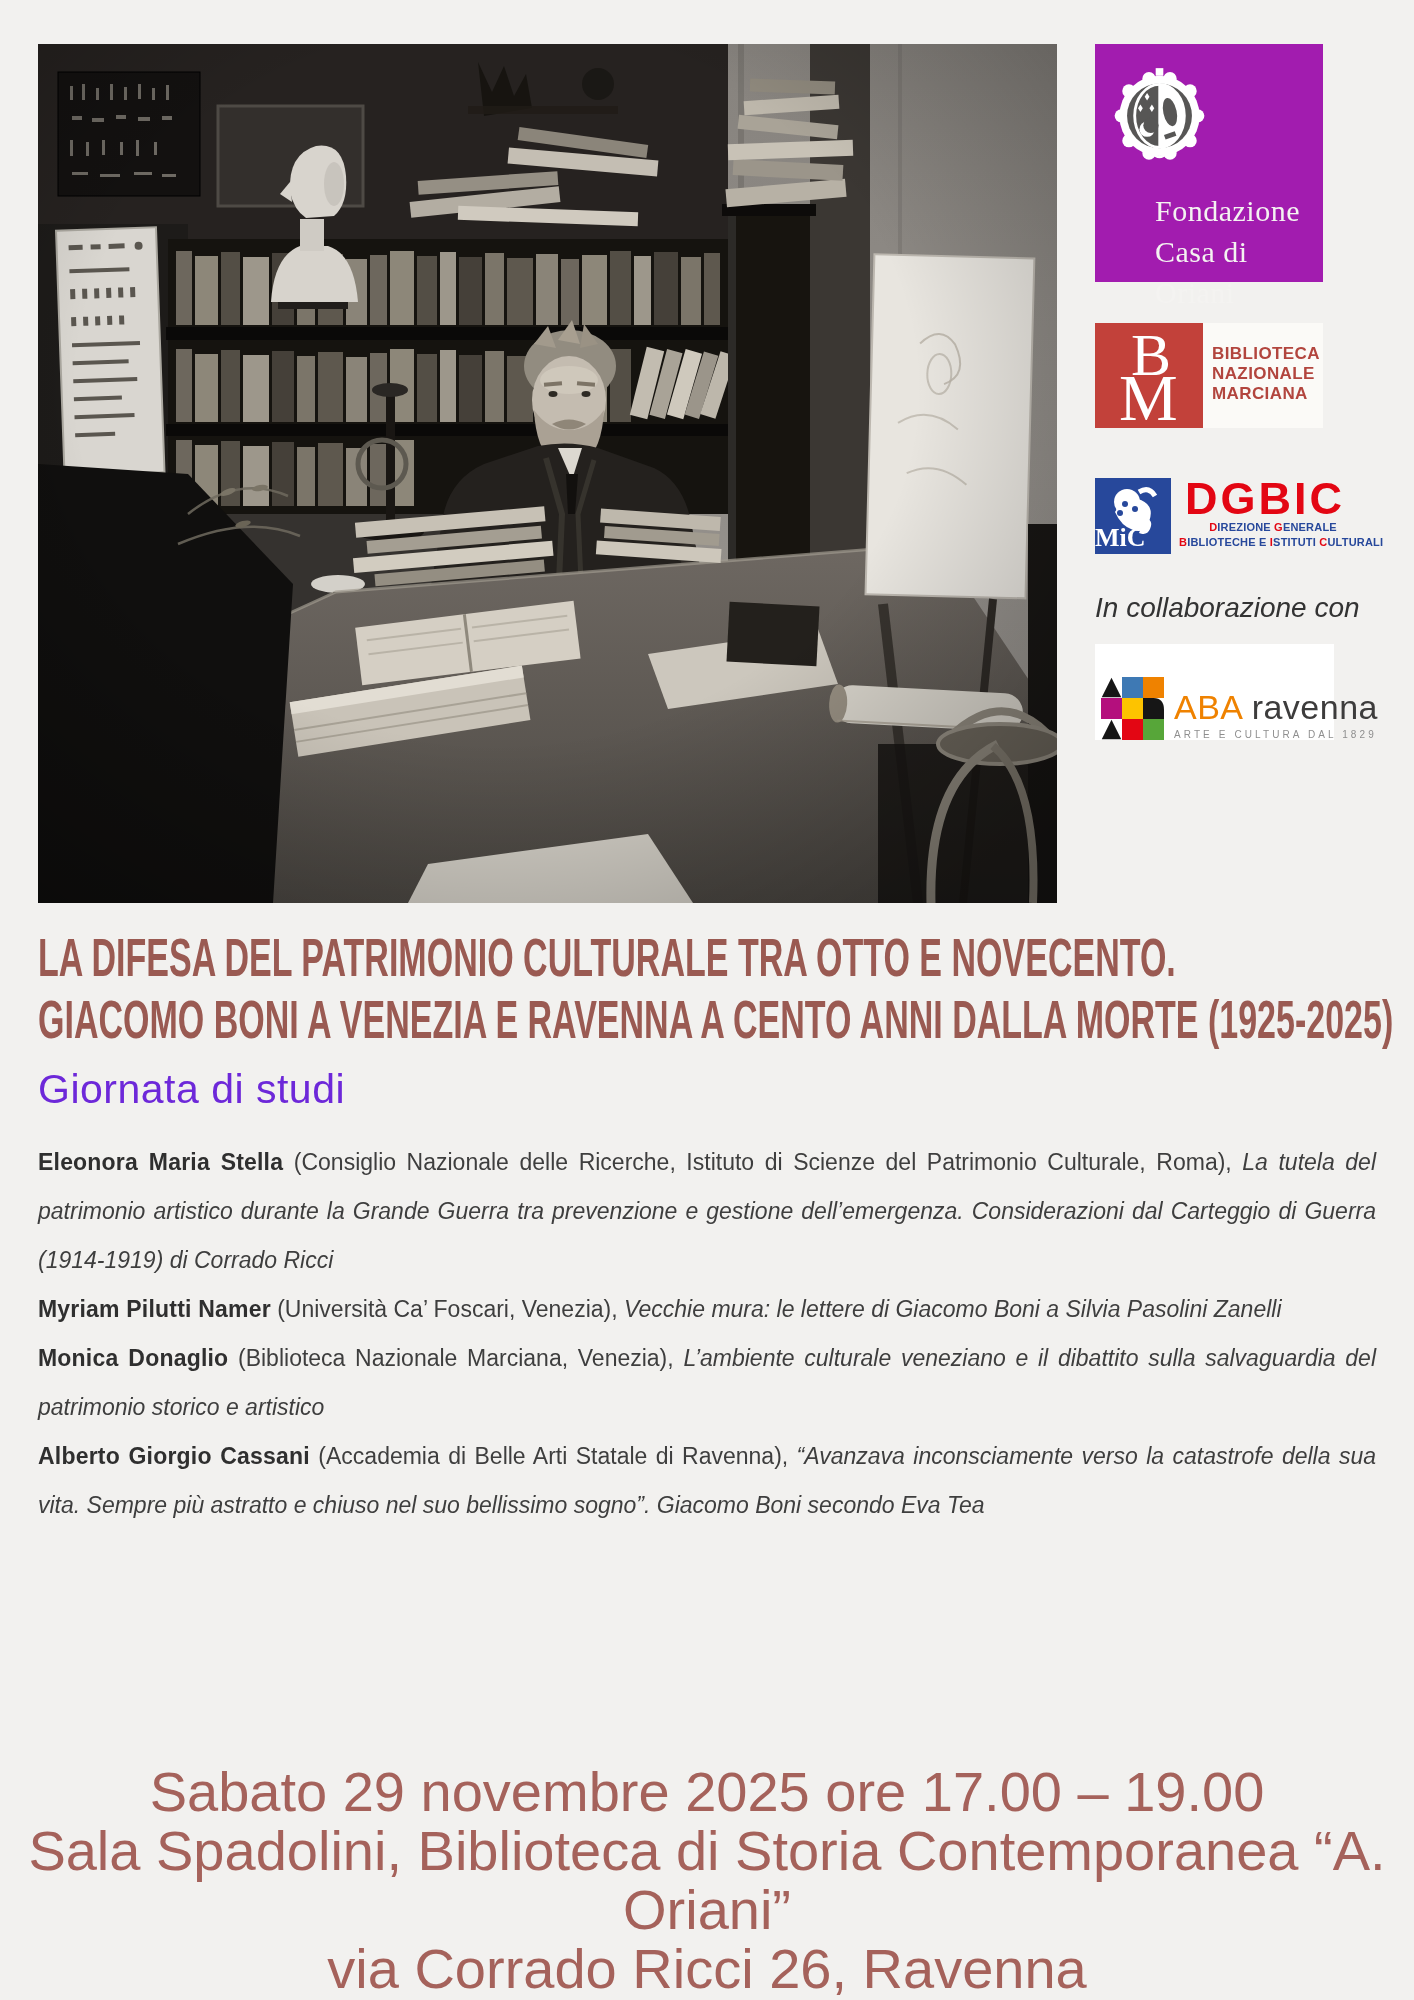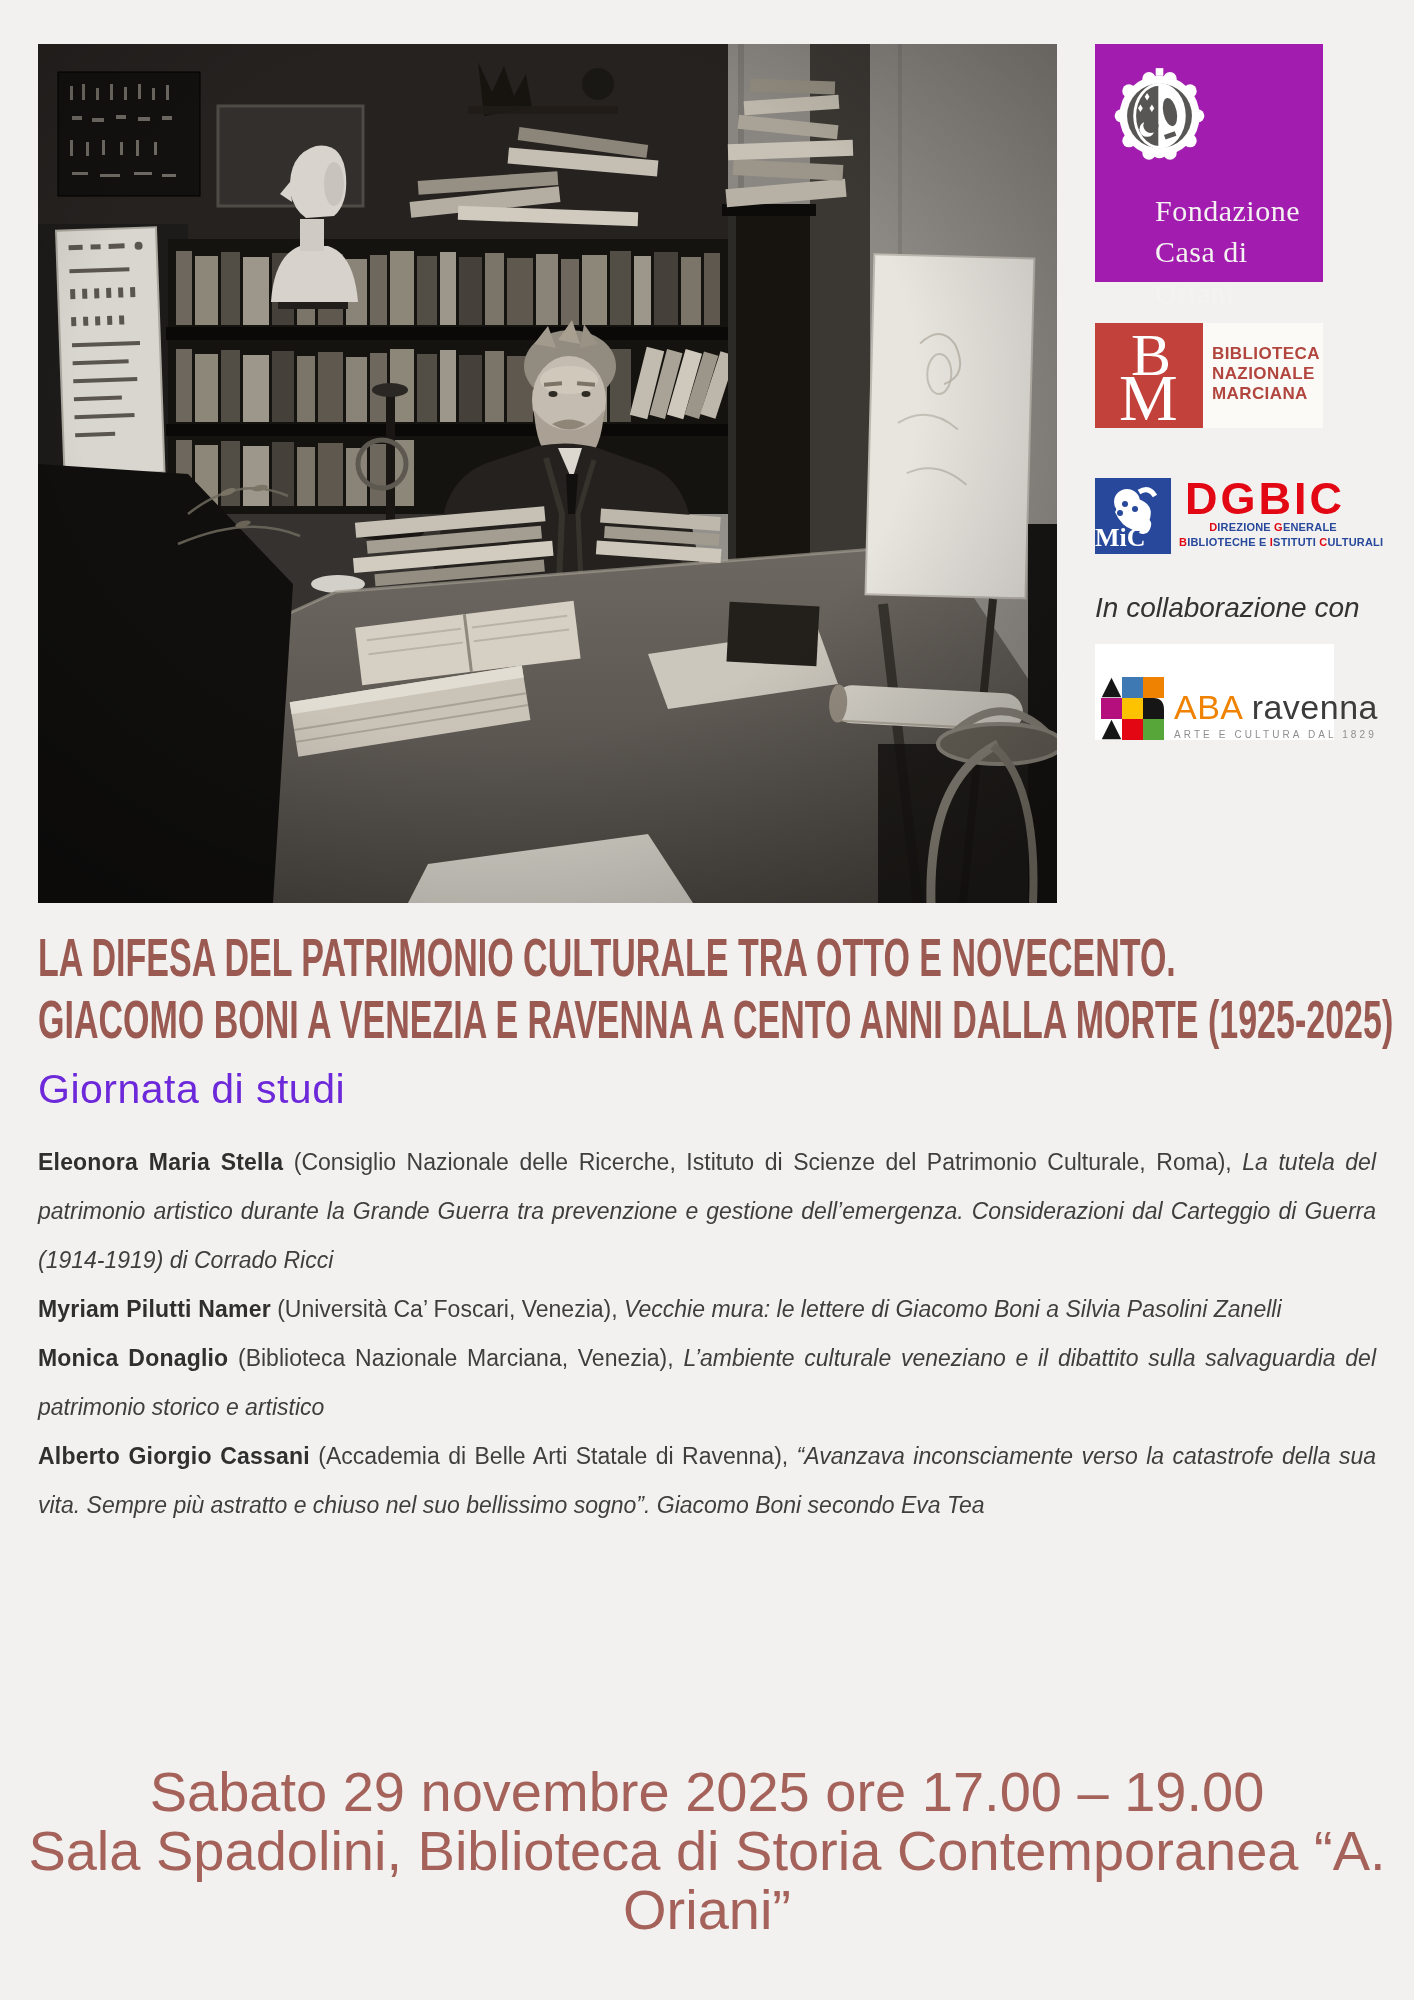--- a/index.html
+++ b/index.html
@@ -466,15 +466,16 @@
   <div class="abs program" id="program">
       <p><b>Eleonora Maria Stella</b> (Consiglio Nazionale delle Ricerche, Istituto di Scienze del Patrimonio Culturale, Roma), <i>La tutela del patrimonio artistico durante la Grande Guerra tra prevenzione e gestione dell’emergenza. Considerazioni dal Carteggio di Guerra (1914-1919) di Corrado Ricci</i></p>
       <p><b>Myriam Pilutti Namer</b> (Università Ca’ Foscari, Venezia), <i>Vecchie mura: le lettere di Giacomo Boni a Silvia Pasolini Zanelli</i></p>
       <p><b>Monica Donaglio</b> (Biblioteca Nazionale Marciana, Venezia), <i>L’ambiente culturale veneziano e il dibattito sulla salvaguardia del patrimonio storico e artistico</i></p>
       <p><b>Alberto Giorgio Cassani</b> (Accademia di Belle Arti Statale di Ravenna), <i>“Avanzava inconsciamente verso la catastrofe della sua vita. Sempre più astratto e chiuso nel suo bellissimo sogno”. Giacomo Boni secondo Eva Tea</i></p>
     </div>
 
   <div class="abs footer">
     <div>Sabato 29 novembre 2025 ore 17.00 – 19.00</div>
     <div>Sala Spadolini, Biblioteca di Storia Contemporanea “A. Oriani”</div>
+    <div>via Corrado Ricci 26, Ravenna</div>
   </div>
 
 </div>
 
 </body></html>

